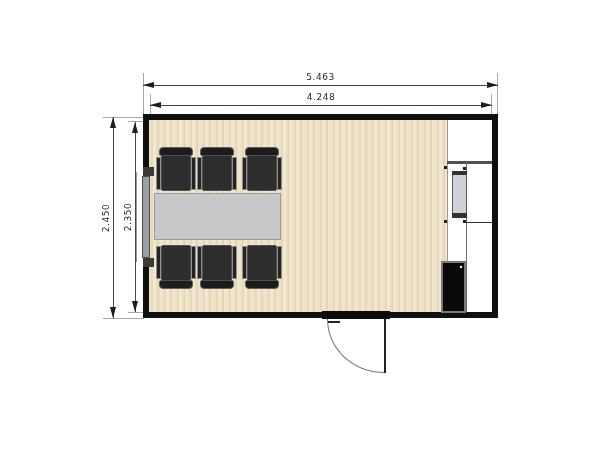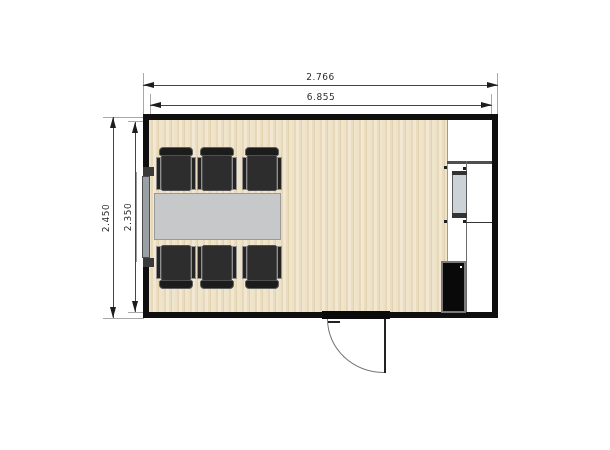--- a/index.html
+++ b/index.html
@@ -78,26 +78,26 @@
   <div class="abs ext" style="left:497px;top:73px;width:1px;height:42px;"></div>
   <div class="abs ext" style="left:491px;top:94px;width:1px;height:27px;"></div>
   <div class="abs ext" style="left:103px;top:117px;width:41px;height:1px;"></div>
   <div class="abs ext" style="left:128px;top:121px;width:22px;height:1px;"></div>
   <div class="abs ext" style="left:103px;top:318px;width:41px;height:1px;"></div>
   <div class="abs ext" style="left:128px;top:312px;width:22px;height:1px;"></div>
 
   <div class="abs dim dim-h" style="left:143px;top:85px;width:355px;">
     <span class="arrow a-l"></span>
     <span class="arrow a-r"></span>
-    <span class="dim-label">2.766</span>
+    <span class="dim-label">5.463</span>
   </div>
   <div class="abs dim dim-h" style="left:150px;top:105px;width:342px;">
     <span class="arrow a-l"></span>
     <span class="arrow a-r"></span>
-    <span class="dim-label">6.855</span>
+    <span class="dim-label">4.248</span>
   </div>
   <div class="abs dim dim-v" style="left:113px;top:117px;height:201px;">
     <span class="arrow a-u"></span>
     <span class="arrow a-d"></span>
     <span class="dim-label">2.450</span>
   </div>
   <div class="abs dim dim-v" style="left:135px;top:122px;height:190px;">
     <span class="arrow a-u"></span>
     <span class="arrow a-d"></span>
     <span class="dim-label">2.350</span>

